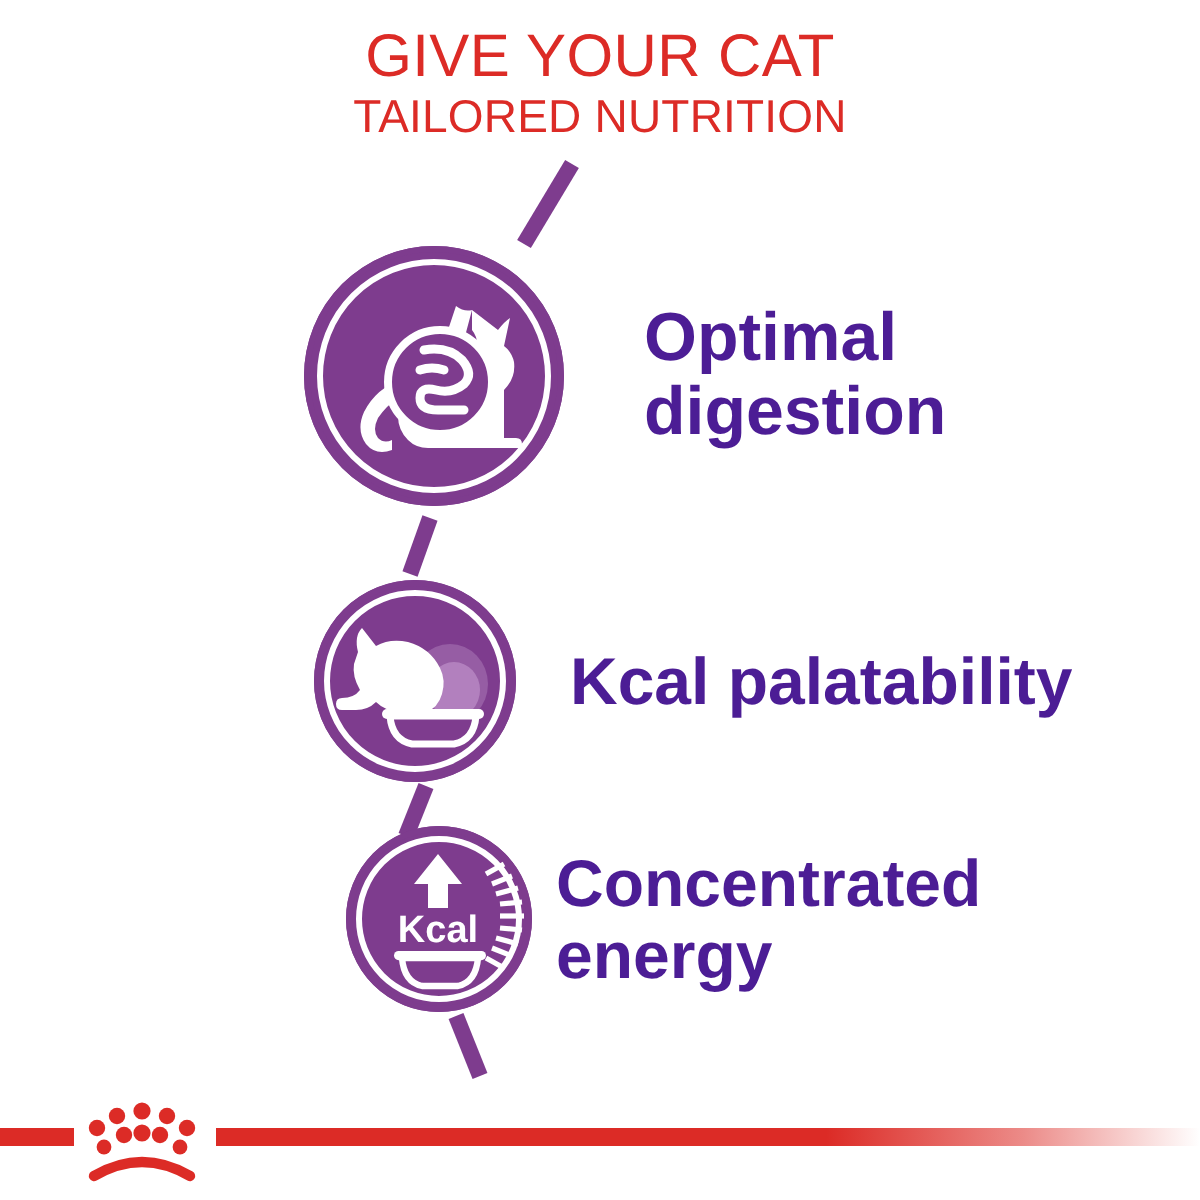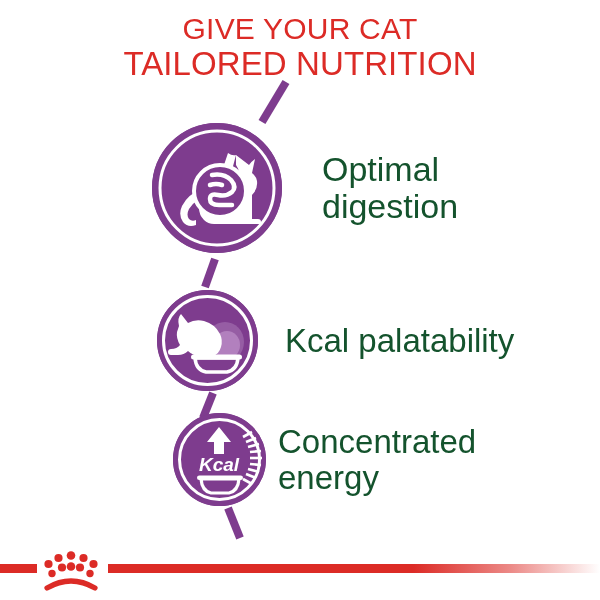--- a/index.html
+++ b/index.html
@@ -33,21 +33,21 @@
     font-size: 30px;
     line-height: 1.12;
     letter-spacing: 0.2px;
     font-family: "Liberation Sans", sans-serif;
   }
   .headline .line {
     display: block;
     white-space: nowrap;
   }
   .headline .line-2 {
-    font-size: 33px;
+    font-size: 23px;
     letter-spacing: 0.1px;
   }
 
   
   .diagram {
     position: absolute;
     top: 0;
     left: 0;
     width: 600px;
     height: 545px;
@@ -64,34 +64,33 @@
     position: absolute;
     display: flex;
     align-items: center;
   }
   .badge {
     position: relative;
     border-radius: 50%;
     background: #7E3C8E;
     box-sizing: border-box;
     flex: none;
-    font-style: italic;
   }
   .badge svg {
     position: absolute;
     top: 0; left: 0;
     width: 100%;
     height: 100%;
   }
 
   .step-label {
-    color: #14532d;
+    color: #4c1d95;
     font-size: 33px;
     line-height: 1.08;
-    font-weight: normal;
+    font-weight: bold;
     font-family: "Liberation Sans", sans-serif;
     white-space: pre-line;
   }
 
   
   .step-1 { top: 123px; left: 152px; }
   .step-1 .badge { width: 130px; height: 130px; }
   .step-1 .step-label { margin-left: 40px; font-size: 34px; }
 
   

